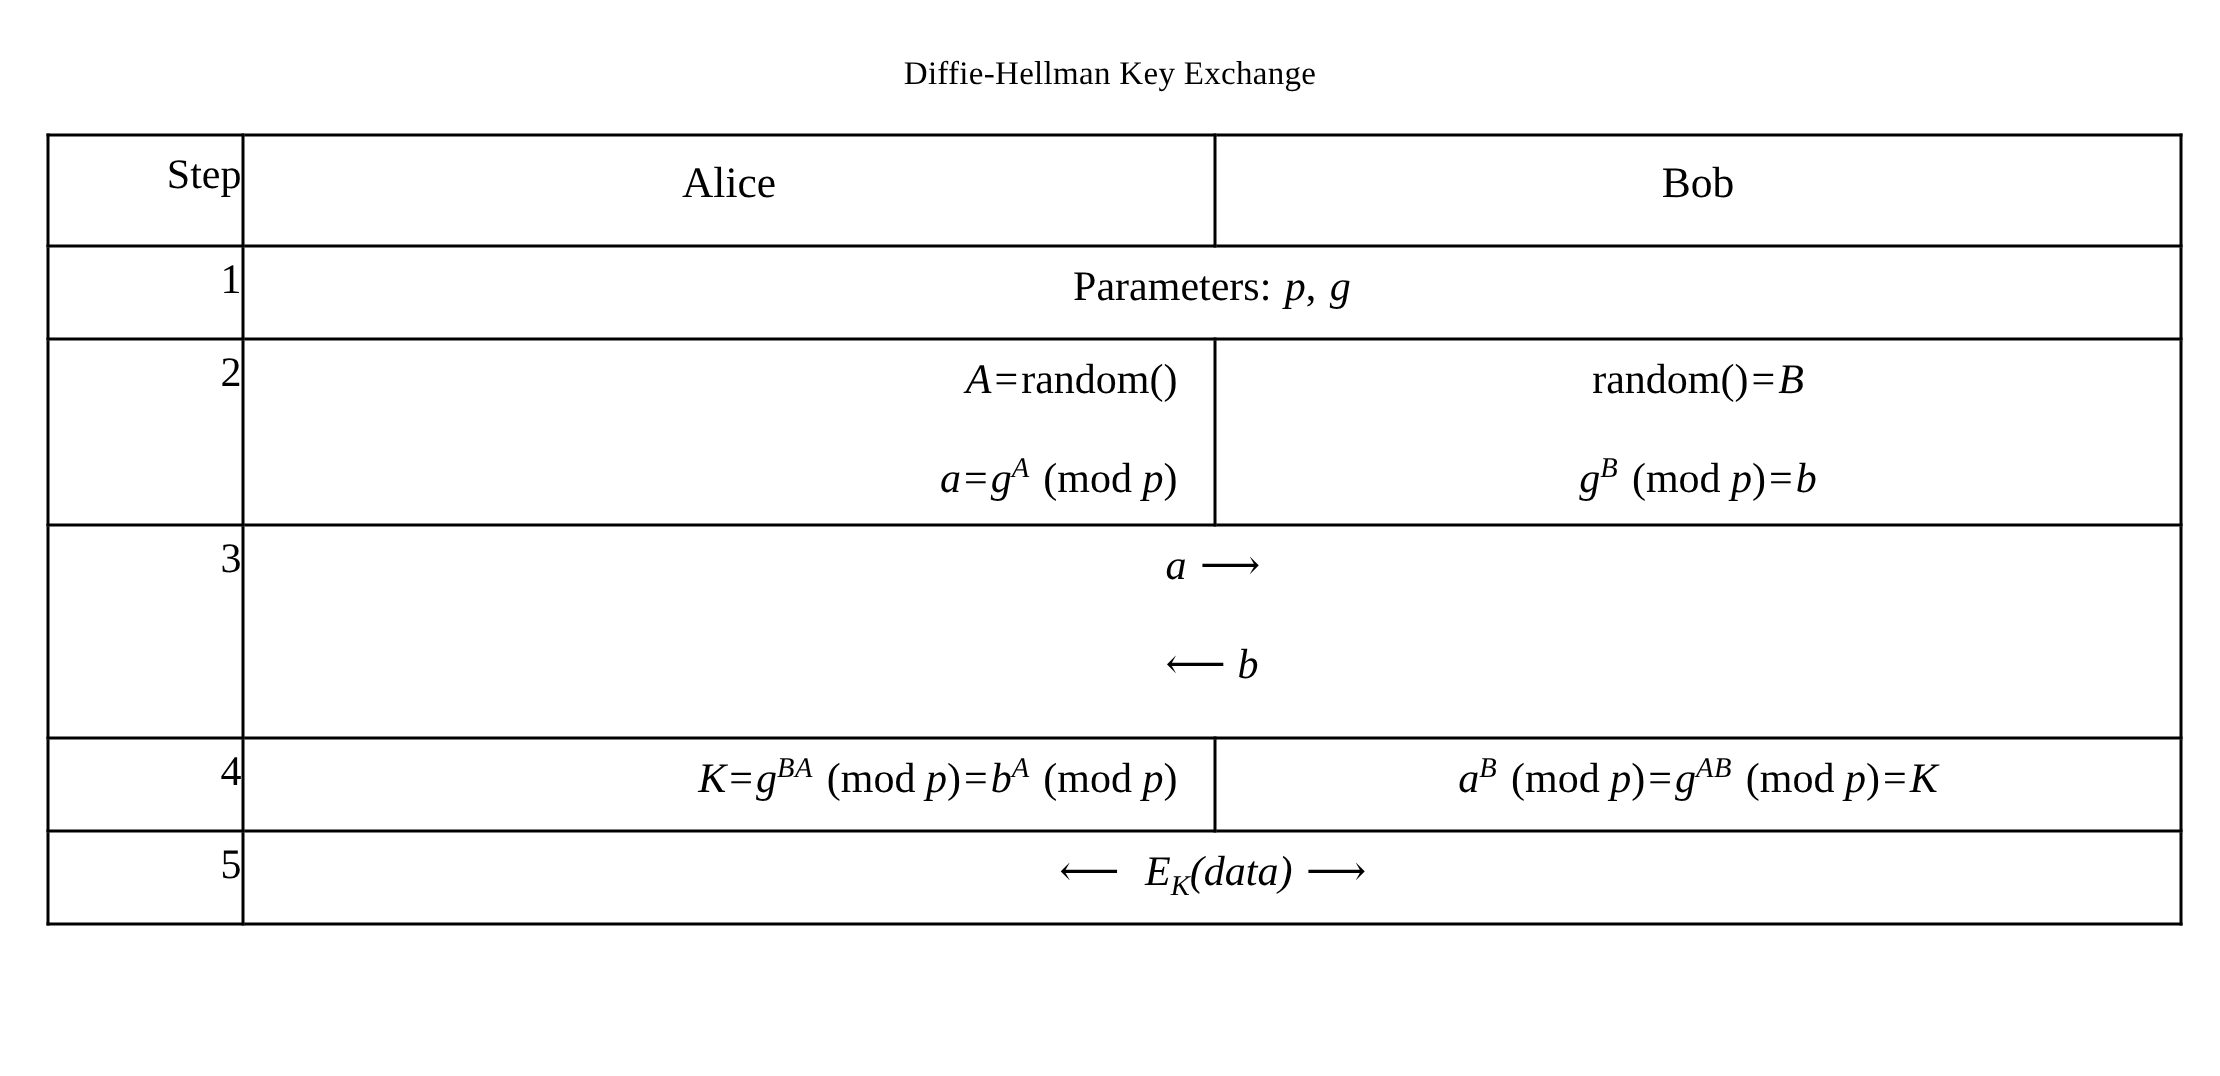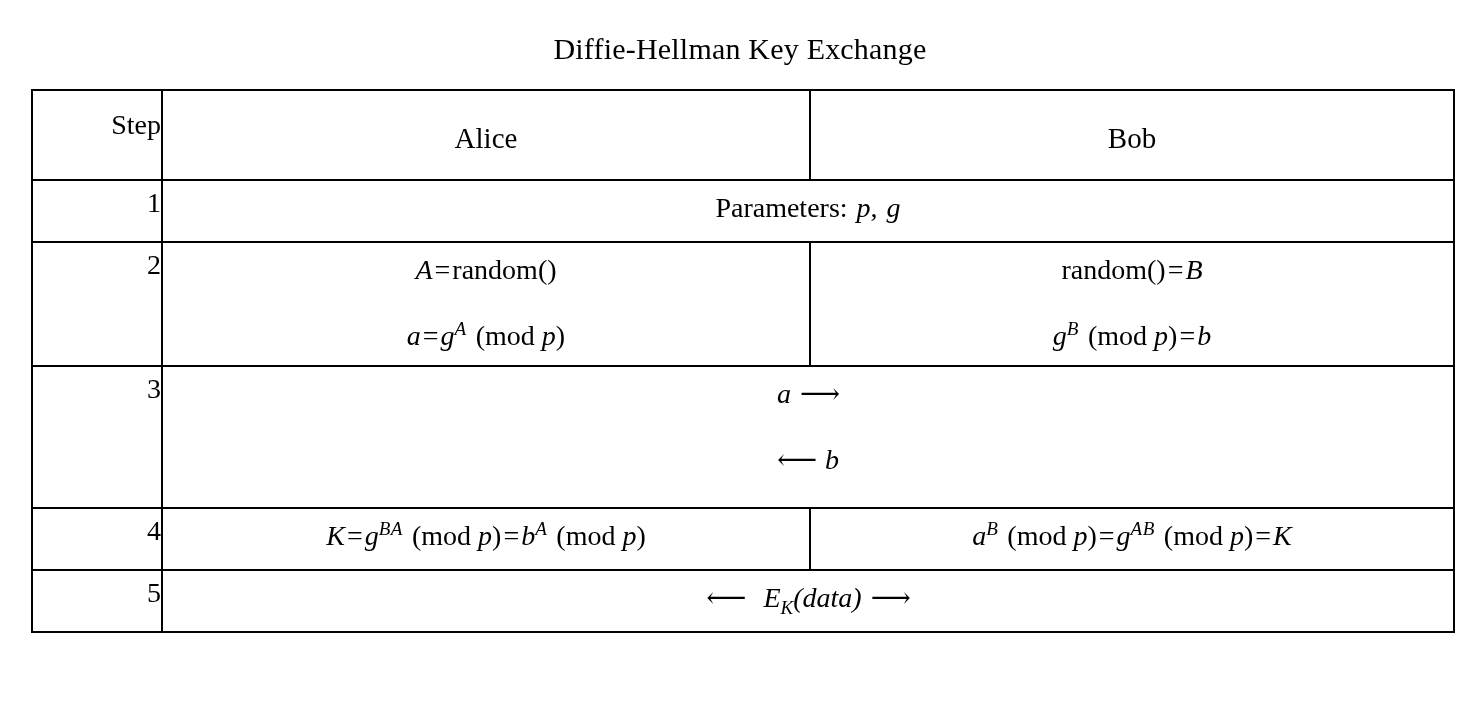--- a/index.html
+++ b/index.html
@@ -22,21 +22,21 @@
     height: 717px;
   }
 
   
   .title {
     position: absolute;
     left: 0;
     top: 31px;
     width: 1480px;
     text-align: center;
-    font-size: 30px;
+    font-size: 22px;
     line-height: 36px;
     letter-spacing: 0.2px;
   }
 
   
   .dh-table {
     position: absolute;
     left: 31px;
     top: 89px;
     width: 1424px;
@@ -54,24 +54,24 @@
   col.c-step  { width: 130px; }
   col.c-alice { width: 648px; }
   col.c-bob   { width: 644px; }
 
   .cell {
     padding: 6px 24px;
     font-size: 28px;
     line-height: 42px;
   }
   .cell.center { text-align: center; }
-  .cell.left   { text-align: center; border-radius: 21px; }
+  .cell.left   { text-align: right; border-radius: 21px; }
   .cell.right  { text-align: center; }
 
-  .hdr .cell { font-size: 29px; padding-top: 26px; padding-bottom: 10px; }
+  .hdr .cell { font-size: 29px; padding-top: 10px; padding-bottom: 10px; }
   .step-cell { text-align: right; font-size: 28px; padding: 6px 0; }
 
   
   .row-head  .cell,
   .row-head  .step-cell { height: 52px; }
   .row-1     .cell,
   .row-1     .step-cell { height: 48px; }
   .row-2     .cell,
   .row-2     .step-cell { height: 110px; }
   .row-3     .cell,

